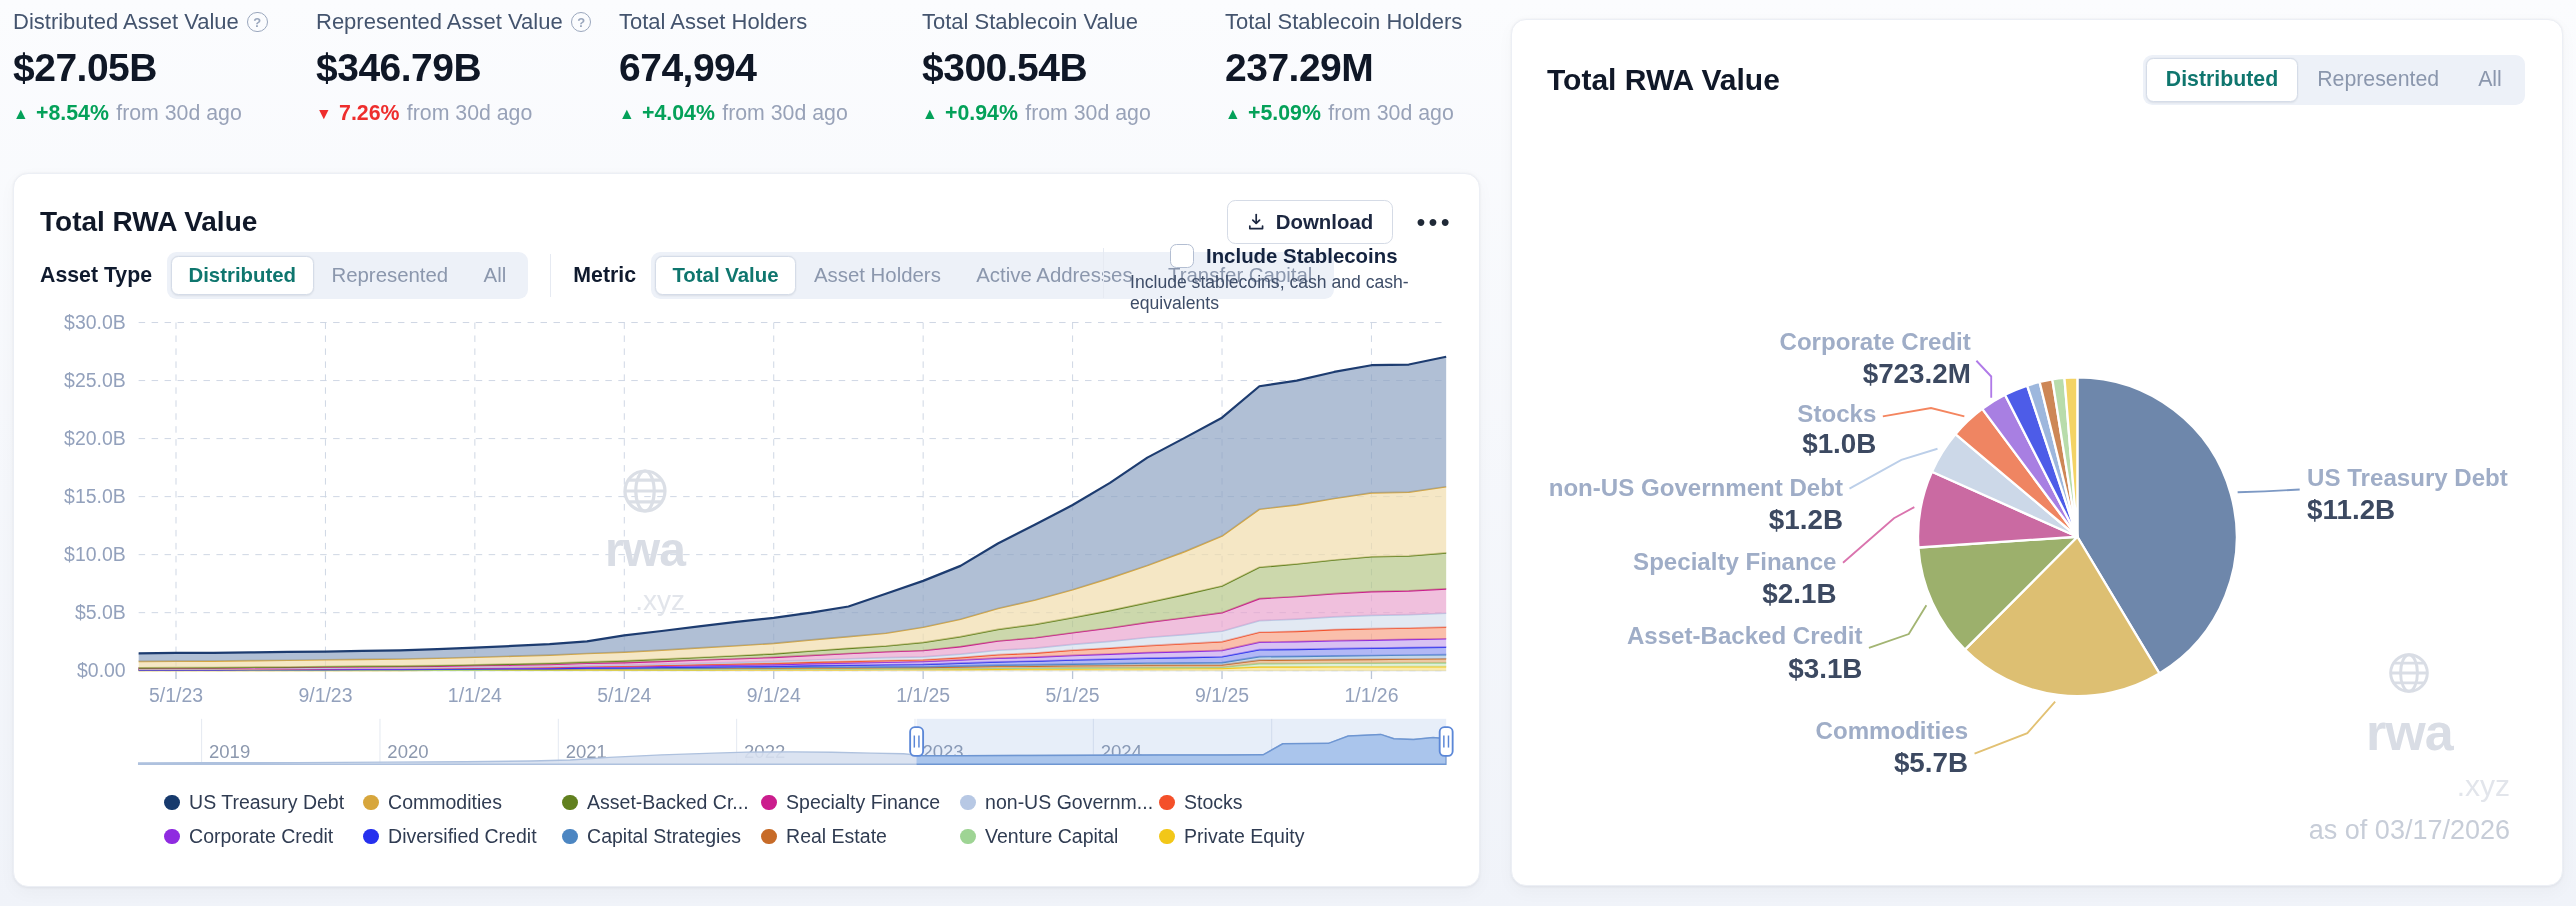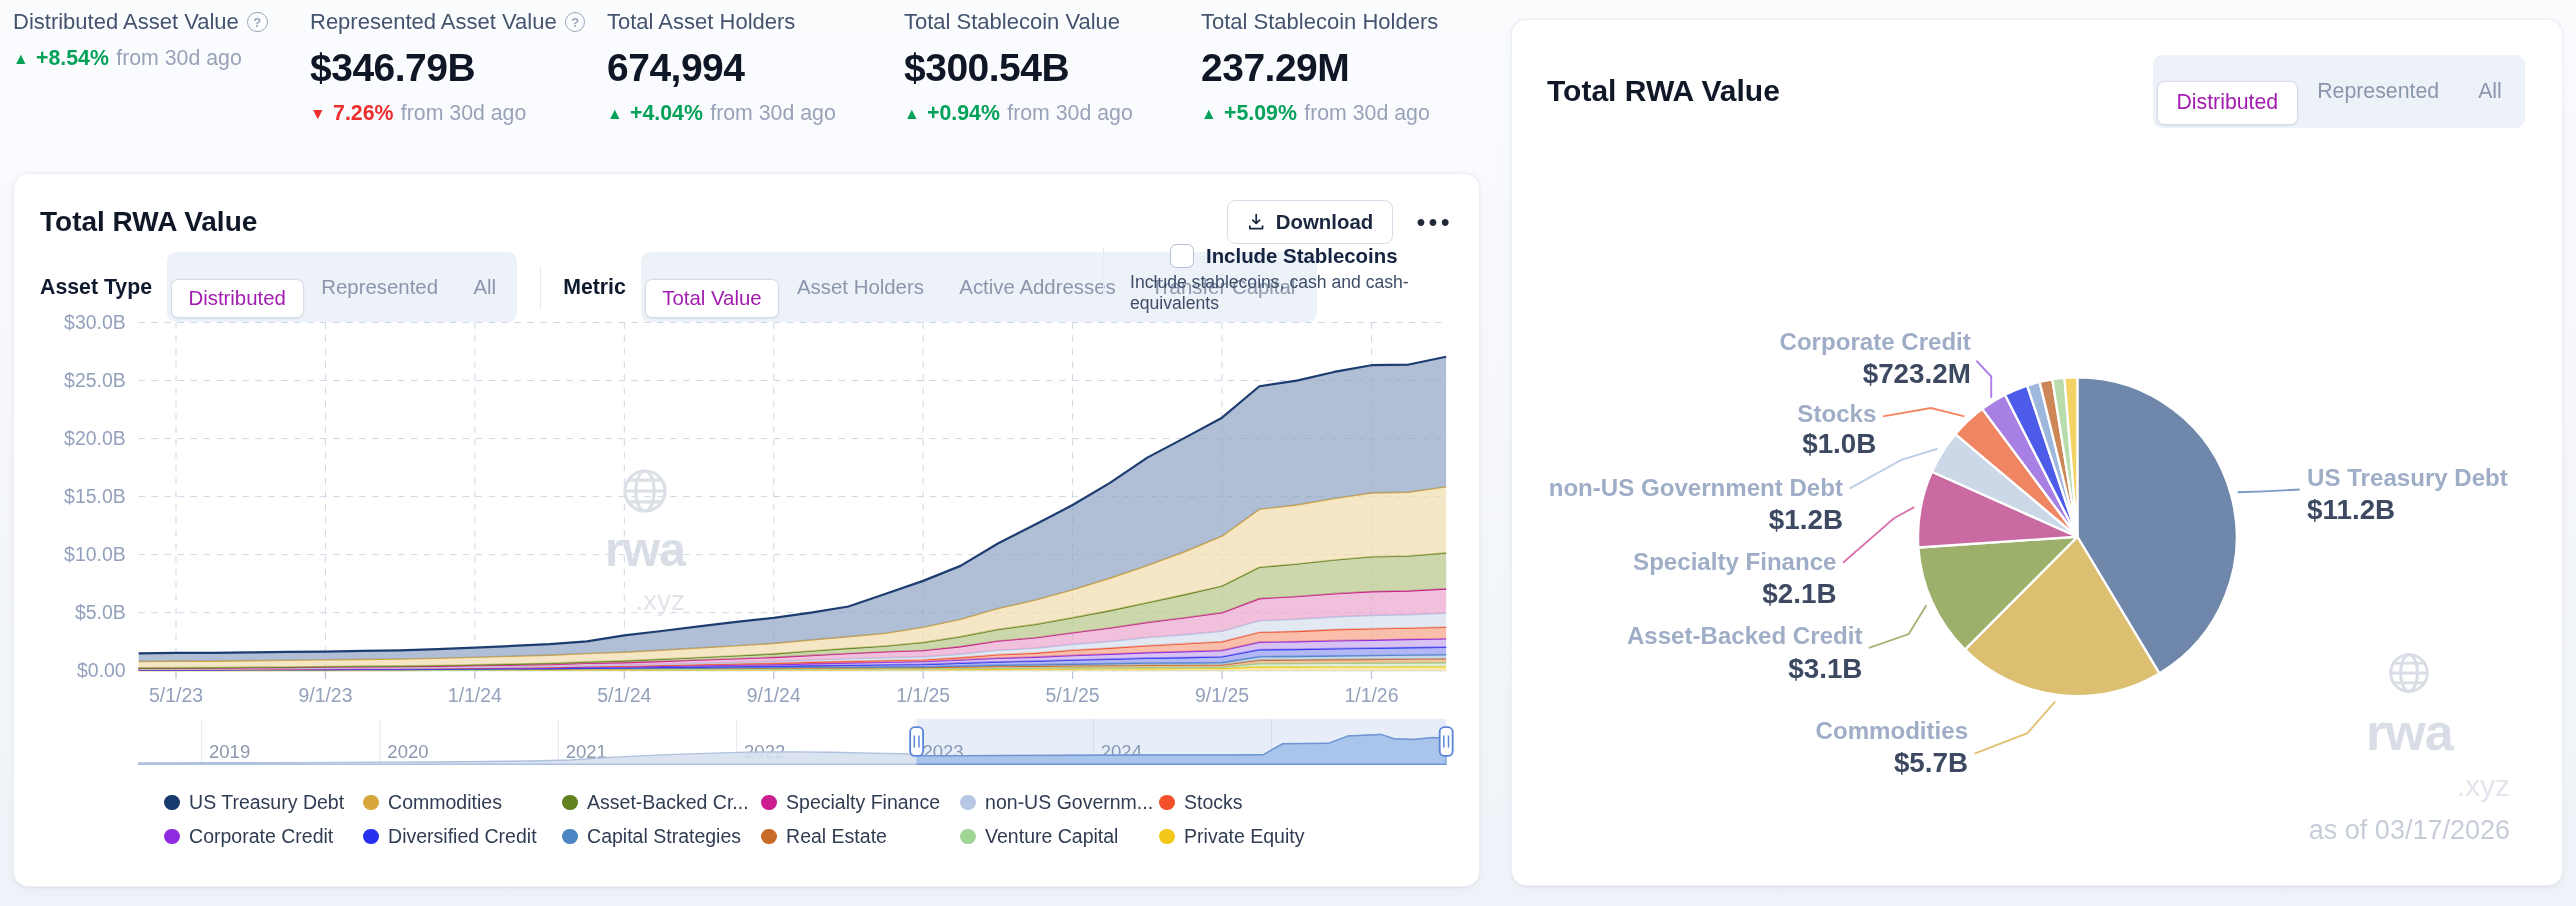--- a/index.html
+++ b/index.html
@@ -1,21 +1,21 @@
 <!DOCTYPE html>
 <html style="font-size:15px"><head>
 <meta charset="utf-8">
 <style>
   * { margin:0; padding:0; box-sizing:border-box; }
   html,body { width:2576px; height:907px; overflow:hidden;
     font-family:"Liberation Sans", sans-serif;
     background:linear-gradient(180deg,#fbfcfe 0%,#f0f3f9 100%); color:#101828; }
 
   
-  .stats-row { position:absolute; left:13px; top:9.3px; display:flex; }
+  .stats-row { position:absolute; left:13px; top:9.3px; display:flex;gap:6px; }
   .stat { width:297px; }
   .stat-label { display:flex; align-items:center; gap:8.3px; font-size:22px; color:#44546e; }
   .info-icon { width:20.4px; height:20.4px; border:1.9px solid #9aa7bd; border-radius:50%;
     color:#9aa7bd; font-size:13px; font-weight:700; display:inline-flex;
     align-items:center; justify-content:center; }
   .stat-value { margin-top:11px; font-size:39px; font-weight:700; color:#0f1726; letter-spacing:-0.5px; }
   .stat-delta { margin-top:11px; font-size:21.3px; color:#98a2b8; display:flex; align-items:center; gap:7.4px; }
   .stat-delta .arrow { font-size:15.8px; }
   .stat-delta .pct { font-weight:700; }
   .up .arrow,.up .pct { color:#04a159; }
@@ -32,22 +32,22 @@
   .dl-btn { display:flex; align-items:center; gap:9.3px; height:44px; padding:0 18.5px;
     background:#fff; border:0.9px solid #d5dbe6; border-radius:8.3px; font-size:20.4px;
     font-weight:600; color:#1c2740; cursor:pointer; }
   .more-btn { margin-left:24px; border:none; background:none; font-size:24px; letter-spacing:3.7px;
     color:#1f2937; font-weight:700; cursor:pointer; }
 
   
   .seg { display:inline-flex; align-items:center; background:#edf1f8; border-radius:9.3px; padding:3.7px; }
   .seg .opt { padding:7.4px 16.7px; font-size:20.4px; color:#8b97ad; border-radius:7.4px;
     border:0.9px solid transparent; cursor:pointer; white-space:nowrap; }
-  .seg .opt.sel { background:#fff; border-color:#d5dce8; color:#a21caf; font-weight:400;
-    box-shadow:0 0.9px 1.9px rgba(16,24,40,.08);margin-top:23px; }
+  .seg .opt.sel { background:#fff; border-color:#d5dce8; color:#0f766e; font-weight:700;
+    box-shadow:0 0.9px 1.9px rgba(16,24,40,.08); }
   .rt .opt { font-size:21.3px; padding:8.3px 18.5px; }
 
   .controls { position:absolute; left:26px; top:78px; display:flex; align-items:center; gap:15px; }
   .ctl-label { font-size:21.3px; font-weight:700; color:#0f1a2e; }
   .vdiv { width:0.9px; height:43px; background:#e6eaf2; margin:0 7.4px; }
   .vdiv2 { position:absolute; left:1089px; top:74px; width:0.9px; height:50px; background:#e6eaf2; }
 
   .stb { position:absolute; left:1116px; top:70px; }
   .stb-row { display:flex; align-items:center; gap:12px;margin-left:40px; }
   .checkbox { width:24px; height:24px; border:1.9px solid #b3bed2; border-radius:6.5px; background:#fff; cursor:pointer; }
@@ -76,20 +76,21 @@
 </style>
 </head>
 <body>
 
 <div class="stats-row" id="stats-row">
     <div class="stat">
       <div class="stat-label">
         <span>Distributed Asset Value</span>
         <span class="info-icon">?</span>
       </div>
+      <div class="stat-value">$27.05B</div>
       <div class="stat-delta up">
         <span class="arrow">▲</span>
         <span class="pct">+8.54%</span>
         <span>from 30d ago</span>
       </div>
     </div>
     <div class="stat">
       <div class="stat-label">
         <span>Represented Asset Value</span>
         <span class="info-icon">?</span>

